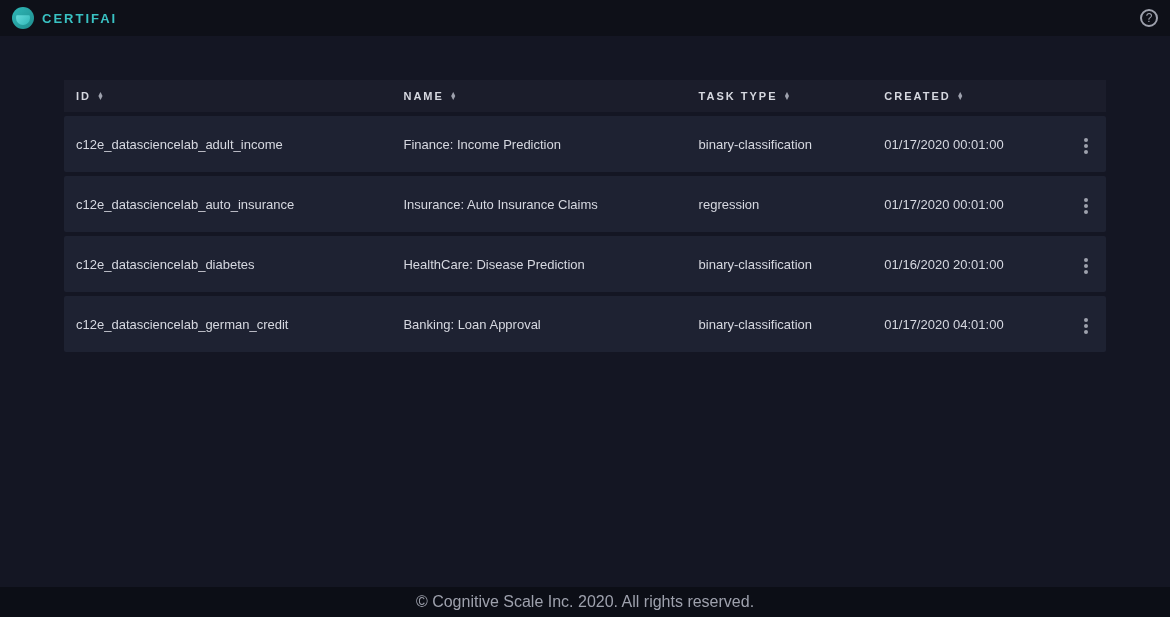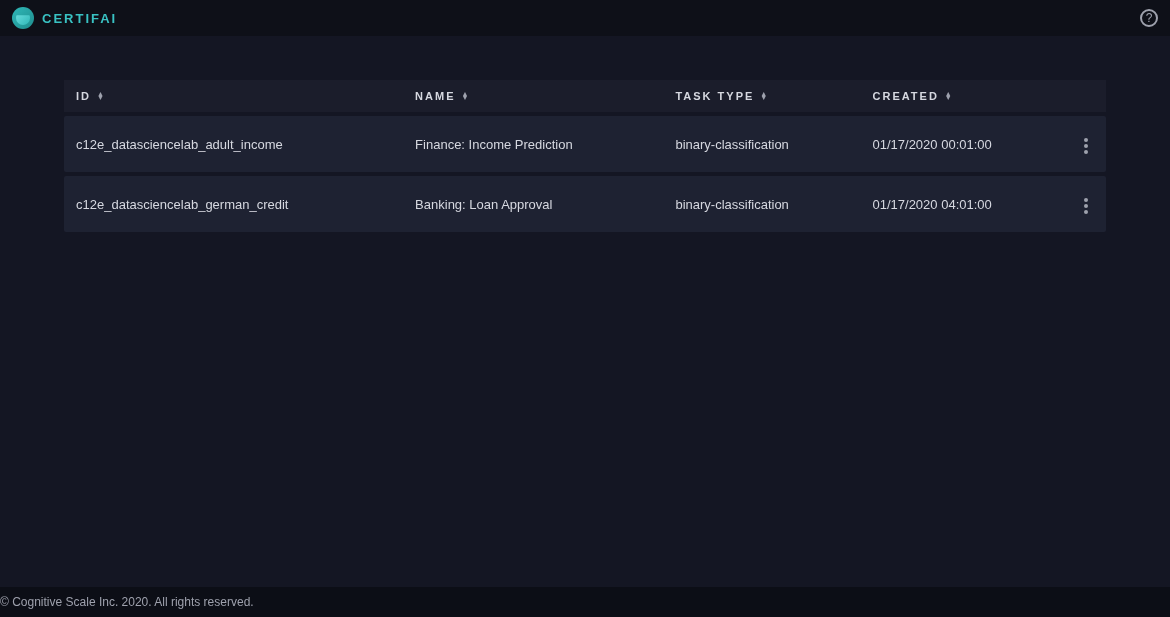--- a/index.html
+++ b/index.html
@@ -122,22 +122,22 @@
     display:inline-flex;flex-direction:column;gap:2px;cursor:pointer;padding:4px;
   }
   .more-icon i{
     width:4px;height:4px;border-radius:50%;background:var(--muted);display:block;
   }
 
   
   .footer{
     height:30px;
     background:var(--footer);
-    display:flex;align-items:center;
-    font-size:12px;color:var(--muted);
+    display:flex;align-items:center;justify-content:center;
+    font-size:16px;color:var(--muted);
   }
 </style>
 </head>
 <body>
 
 <div class="topbar">
   <div class="brand">
     <div class="brand-logo"></div>
     <div class="brand-name">CERTIFAI</div>
   </div>
@@ -196,20 +196,42 @@
           <td>Finance: Income Prediction</td>
           <td>binary-classification</td>
           <td>01/17/2020 00:01:00</td>
           <td class="col-actions"><span class="more-icon">
               <i></i>
               <i></i>
               <i></i>
             </span></td>
         </tr>
         <tr>
+          <td>c12e_datasciencelab_auto_insurance</td>
+          <td>Insurance: Auto Insurance Claims</td>
+          <td>regression</td>
+          <td>01/17/2020 00:01:00</td>
+          <td class="col-actions"><span class="more-icon">
+              <i></i>
+              <i></i>
+              <i></i>
+            </span></td>
+        </tr>
+        <tr>
+          <td>c12e_datasciencelab_diabetes</td>
+          <td>HealthCare: Disease Prediction</td>
+          <td>binary-classification</td>
+          <td>01/16/2020 20:01:00</td>
+          <td class="col-actions"><span class="more-icon">
+              <i></i>
+              <i></i>
+              <i></i>
+            </span></td>
+        </tr>
+        <tr>
           <td>c12e_datasciencelab_german_credit</td>
           <td>Banking: Loan Approval</td>
           <td>binary-classification</td>
           <td>01/17/2020 04:01:00</td>
           <td class="col-actions"><span class="more-icon">
               <i></i>
               <i></i>
               <i></i>
             </span></td>
         </tr>

